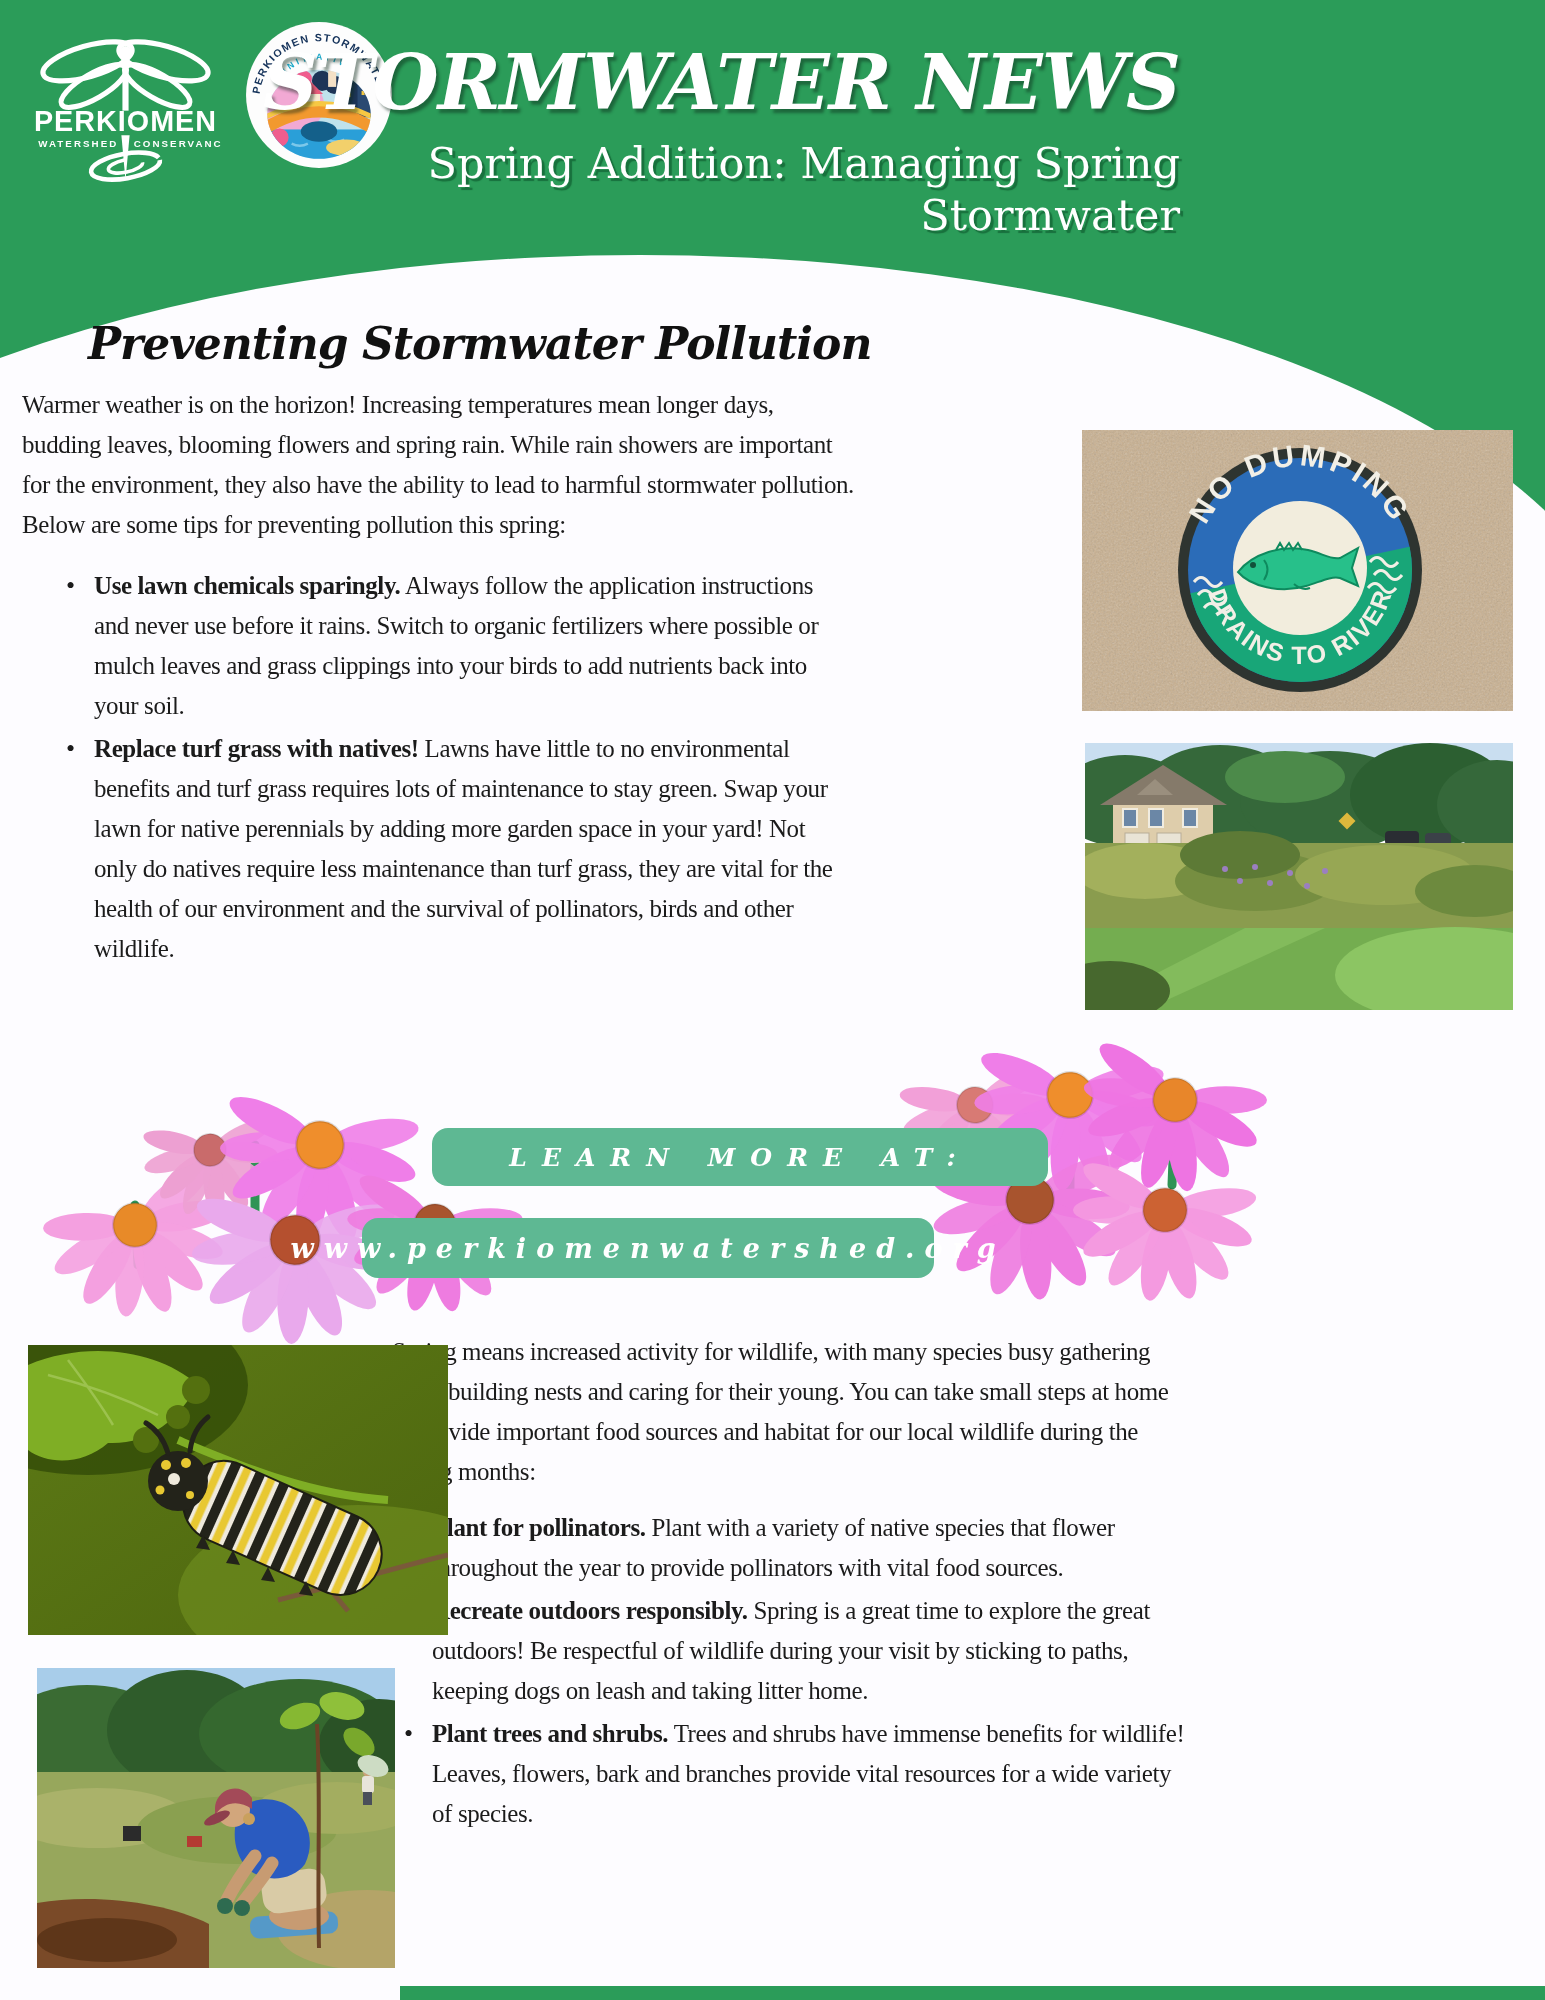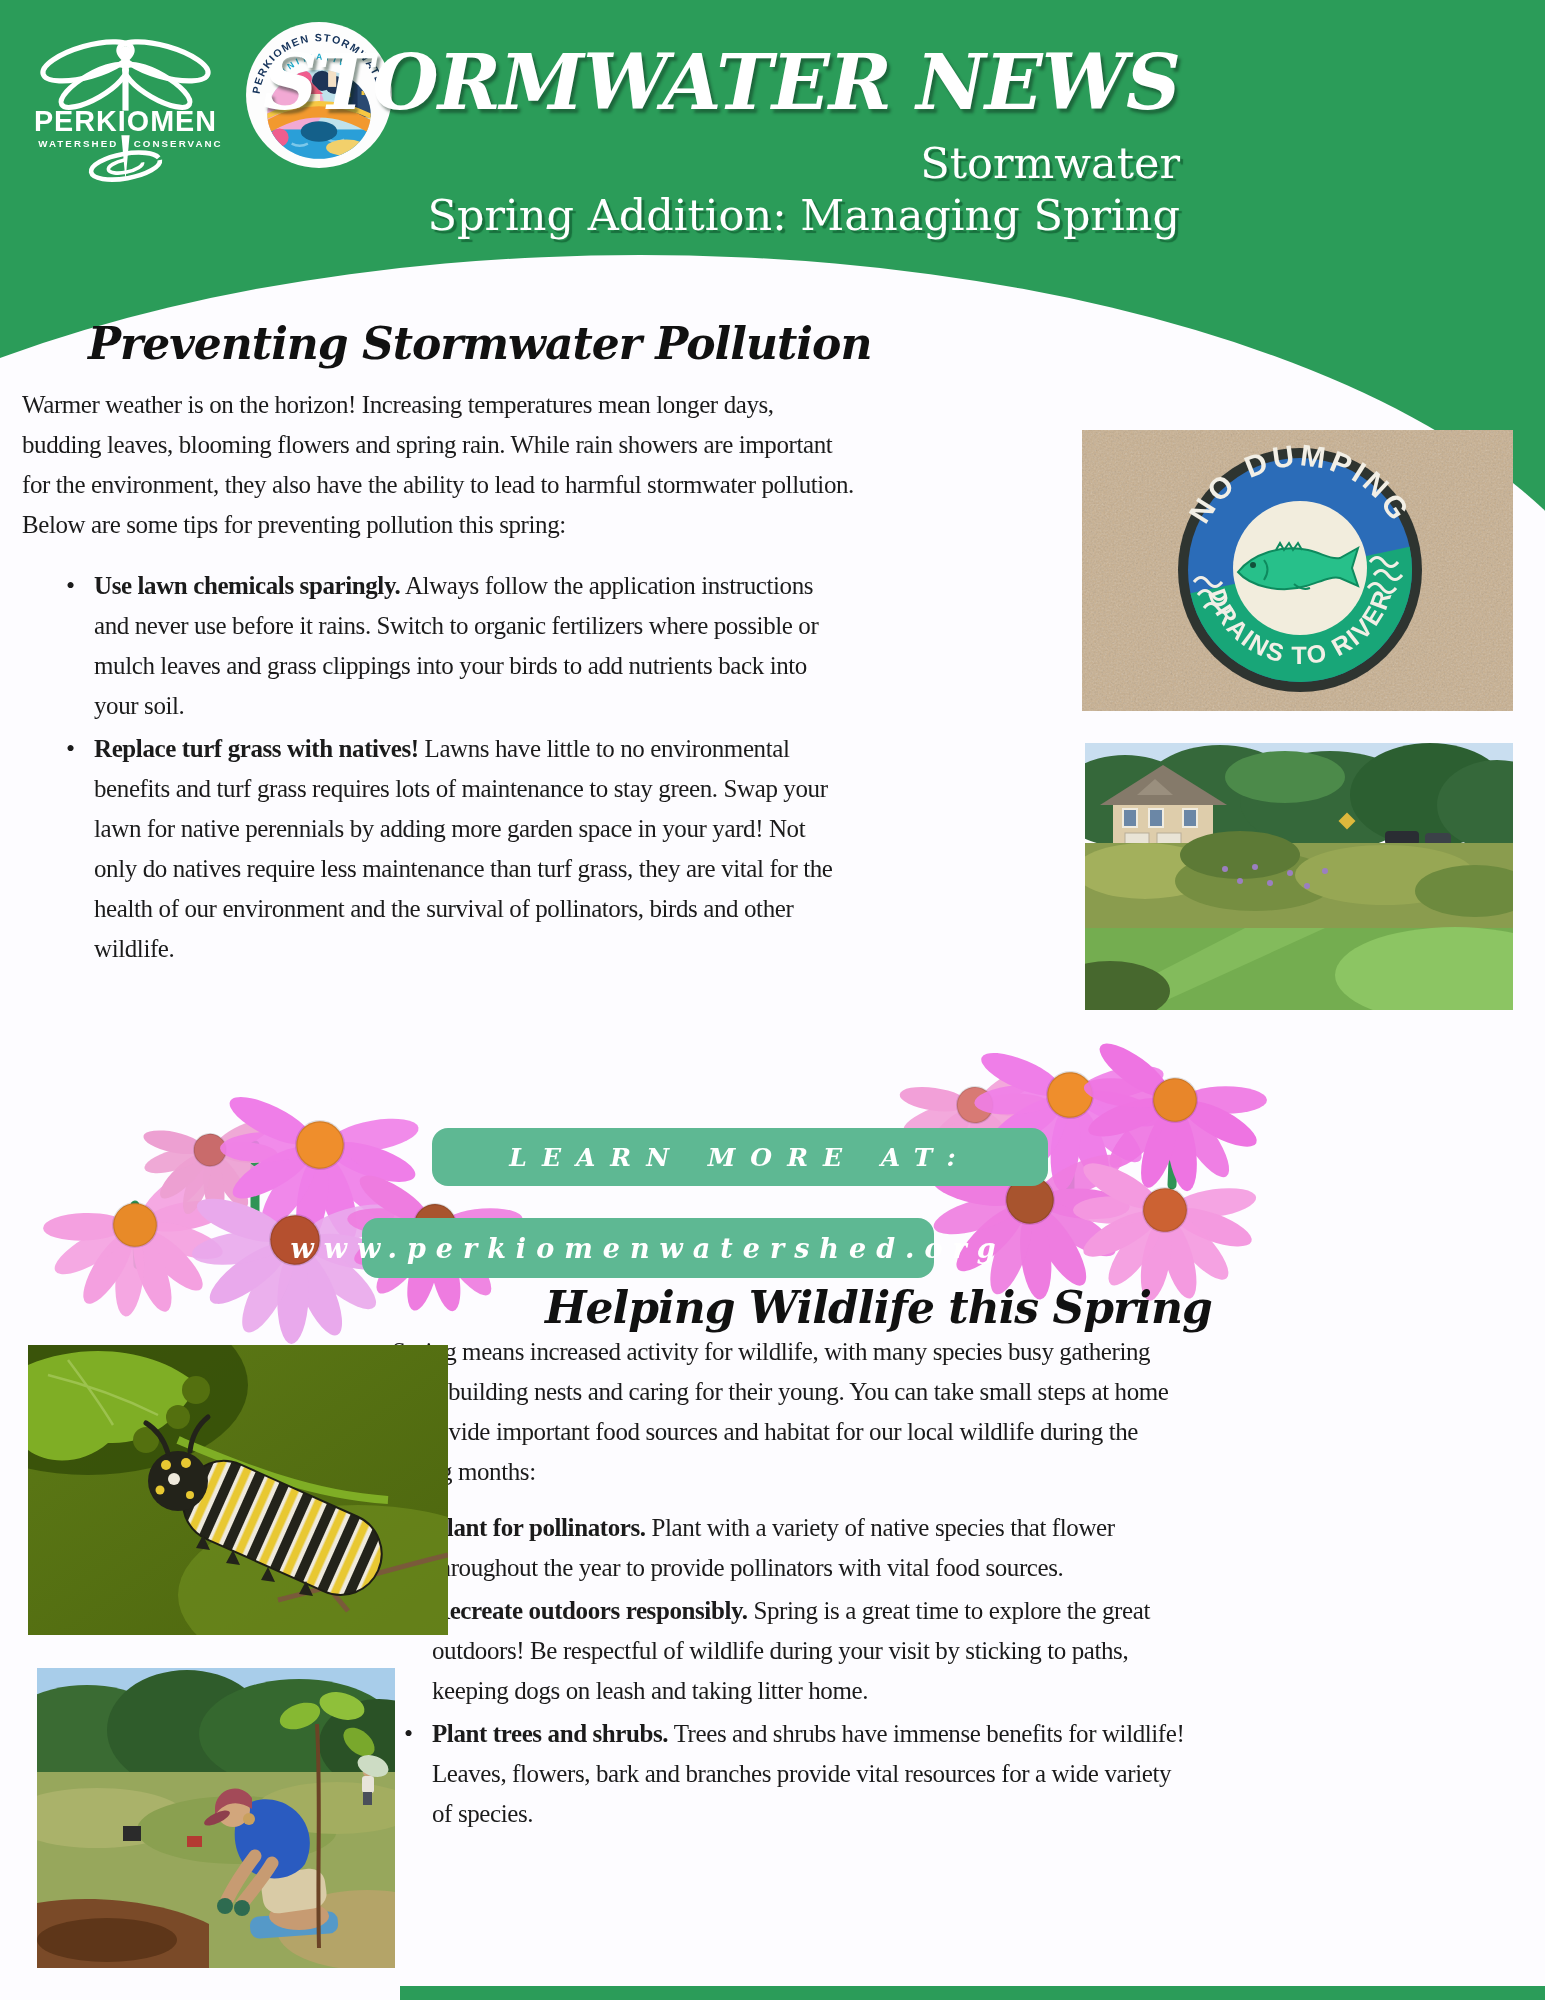--- a/index.html
+++ b/index.html
@@ -124,22 +124,22 @@
         <path d="M20,110 Q75,74 130,110" stroke="#f2992e" stroke-width="12" fill="none"></path>
         <path d="M16,101 Q75,68 134,101" stroke="#f7c843" stroke-width="5" fill="none"></path>
         <circle cx="36" cy="118" r="9" fill="#ef5d8e"></circle>
         <ellipse cx="102" cy="128" rx="20" ry="8" fill="#f2d06b"></ellipse>
       </g>
     </svg>
 
     <div class="masthead">
       <div class="title">STORMWATER NEWS</div>
       <div class="subtitle">
+        <div>Spring Addition: Managing Spring</div>
         <div>Stormwater</div>
-        <div>Spring Addition: Managing Spring</div>
       </div>
     </div>
   </div>
 
   <div class="abs script-h" style="left:88px;top:318px;">Preventing Stormwater Pollution</div>
 
   <div class="abs bodytxt" style="left:22px;top:385px;width:835px;">Warmer weather is on the horizon! Increasing temperatures mean longer days, budding leaves, blooming flowers and spring rain. While rain showers are important for the environment, they also have the ability to lead to harmful stormwater pollution. Below are some tips for preventing pollution this spring:</div>
 
   <ul class="abs blist bodytxt" style="left:22px;top:566px;width:830px;">
     <li><span class="blead">Use lawn chemicals sparingly.</span> <span>Always follow the application instructions and never use before it rains. Switch to organic fertilizers where possible or mulch leaves and grass clippings into your birds to add nutrients back into your soil.</span></li>
@@ -257,21 +257,20 @@
     <use href="#coneflower" transform="translate(245,170) scale(1.15) rotate(10)" style="color:#f49ae0;--c:#cc6233"></use>
   </svg>
 
   <div class="banner-box" style="left:432px;top:1096px;width:616px;height:58px;z-index:3;margin-top:32px;">
     <span class="banner-line1">LEARN MORE AT:</span>
   </div>
   <div class="banner-box" style="left:362px;top:1218px;width:572px;height:60px;z-index:3;">
     <span class="banner-line2">www.perkiomenwatershed.org</span>
   </div>
 
-  <div class="abs script-h" style="left:545px;top:1282px;z-index:2;">Helping Wildlife this Spring</div>
 
   <div class="abs bodytxt" style="left:392px;top:1332px;width:800px;">Spring means increased activity for wildlife, with many species busy gathering food, building nests and caring for their young. You can take small steps at home to provide important food sources and habitat for our local wildlife during the spring months:</div>
 
   <ul class="abs blist blist2 bodytxt" style="left:392px;top:1508px;width:798px;">
     <li><span class="blead">Plant for pollinators.</span> <span>Plant with a variety of native species that flower throughout the year to provide pollinators with vital food sources.</span></li>
     <li><span class="blead">Recreate outdoors responsibly.</span> <span>Spring is a great time to explore the great outdoors!  Be respectful of wildlife during your visit by sticking to paths, keeping dogs on leash and taking litter home.</span></li>
     <li><span class="blead">Plant trees and shrubs.</span> <span>Trees and shrubs have immense benefits for wildlife! Leaves, flowers, bark and branches provide vital resources for a wide variety of species.</span></li>
   </ul>
 
   <svg class="photo" style="left:28px;top:1345px;" width="420" height="290" viewBox="0 0 420 290">

